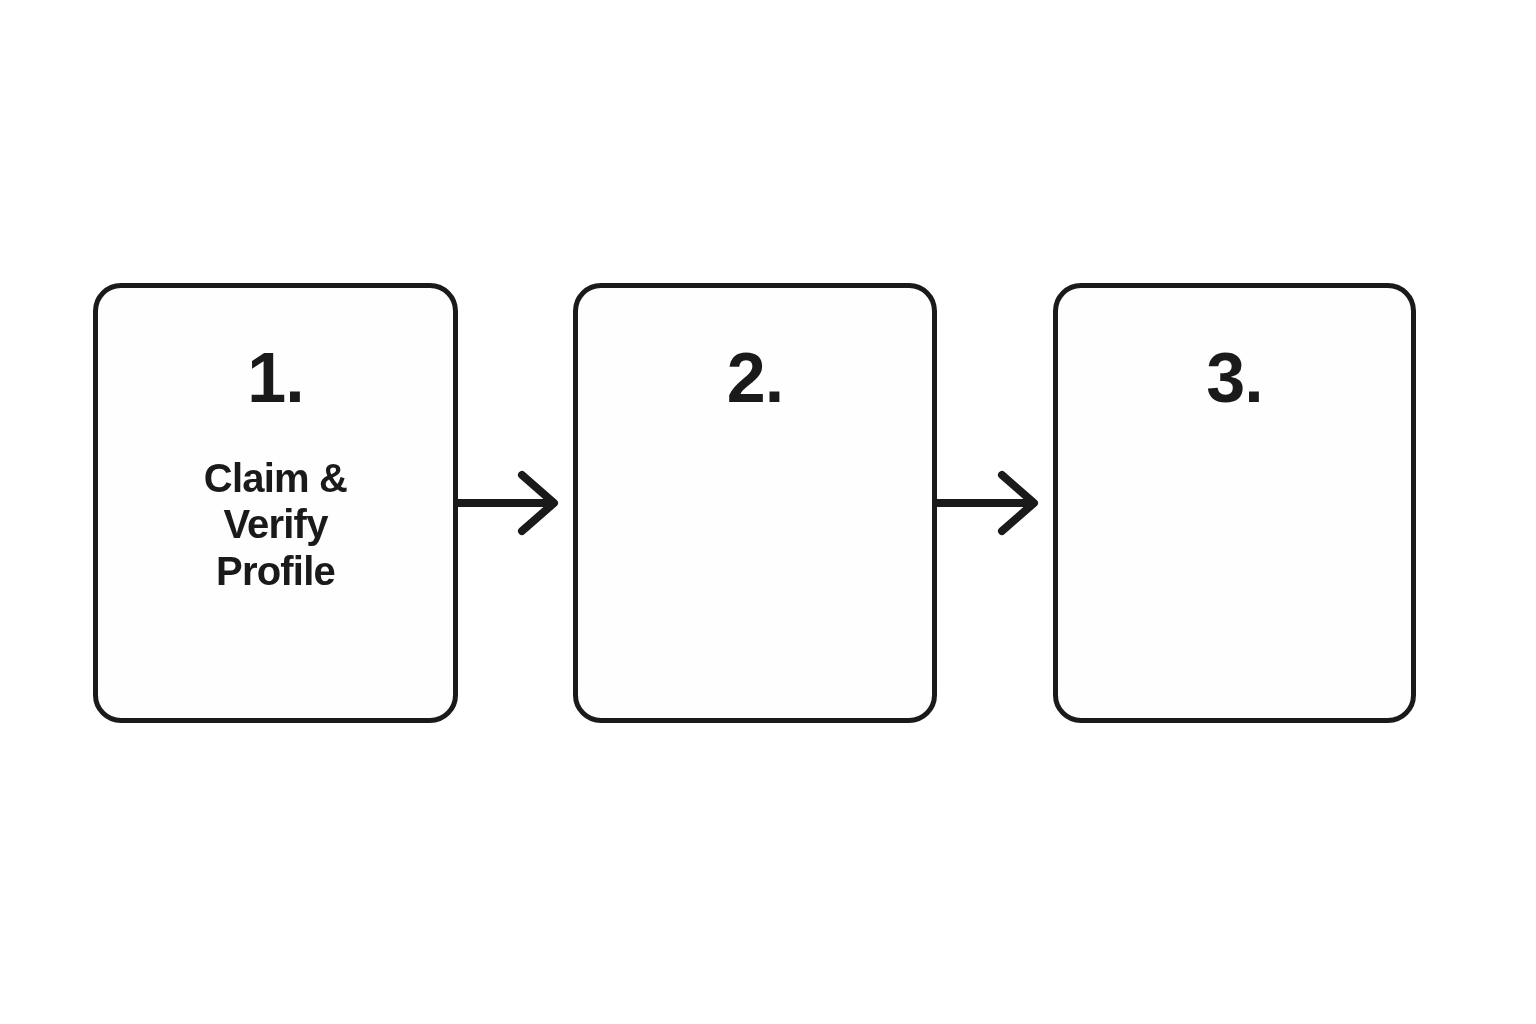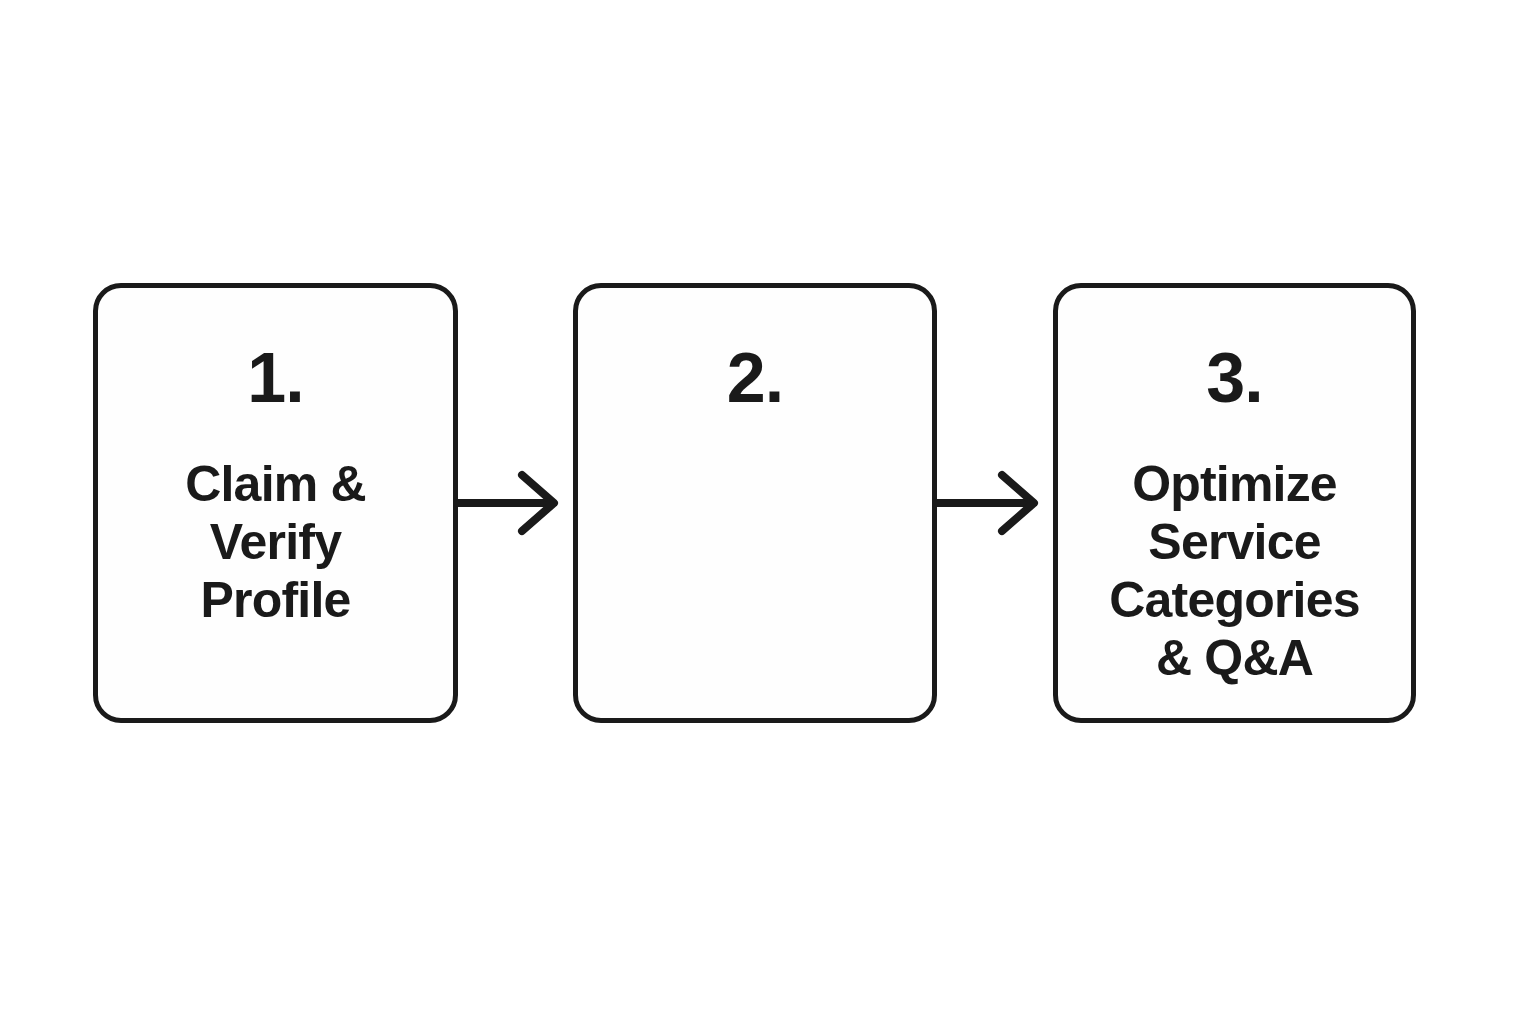--- a/index.html
+++ b/index.html
@@ -38,21 +38,21 @@
   .step-box.pos-3{left:1053px;width:363px;}
   .step-number{
     font-size:70px;
     font-weight:700;
     line-height:1.1;
     letter-spacing:-1px;
     text-align:center;
   }
   .step-label{
     margin-top:38px;
-    font-size:50px;
+    font-size:40px;
     font-weight:700;
     line-height:1.16;
     letter-spacing:-0.8px;
     text-align:center;
     white-space:pre-line;
   }
   .arrow{
     position:absolute;
     top:445px;
     width:120px;
@@ -87,19 +87,15 @@
 
   <div class="arrow pos-2">
     <svg viewBox="0 0 120 116" fill="none">
       <line x1="6" y1="58" x2="98" y2="58" stroke="#1a1a1a" stroke-width="8"></line>
       <polyline points="72,30 104,58 72,86" stroke="#1a1a1a" stroke-width="8" stroke-linecap="round" stroke-linejoin="round" fill="none"></polyline>
     </svg>
   </div>
 
   <div class="step-box pos-3">
     <div class="step-number">3.</div>
-    <div class="step-label">Optimize
-Service
-Categories
-&amp; Q&amp;A</div>
   </div>
 
 </div>
 
 </body></html>

